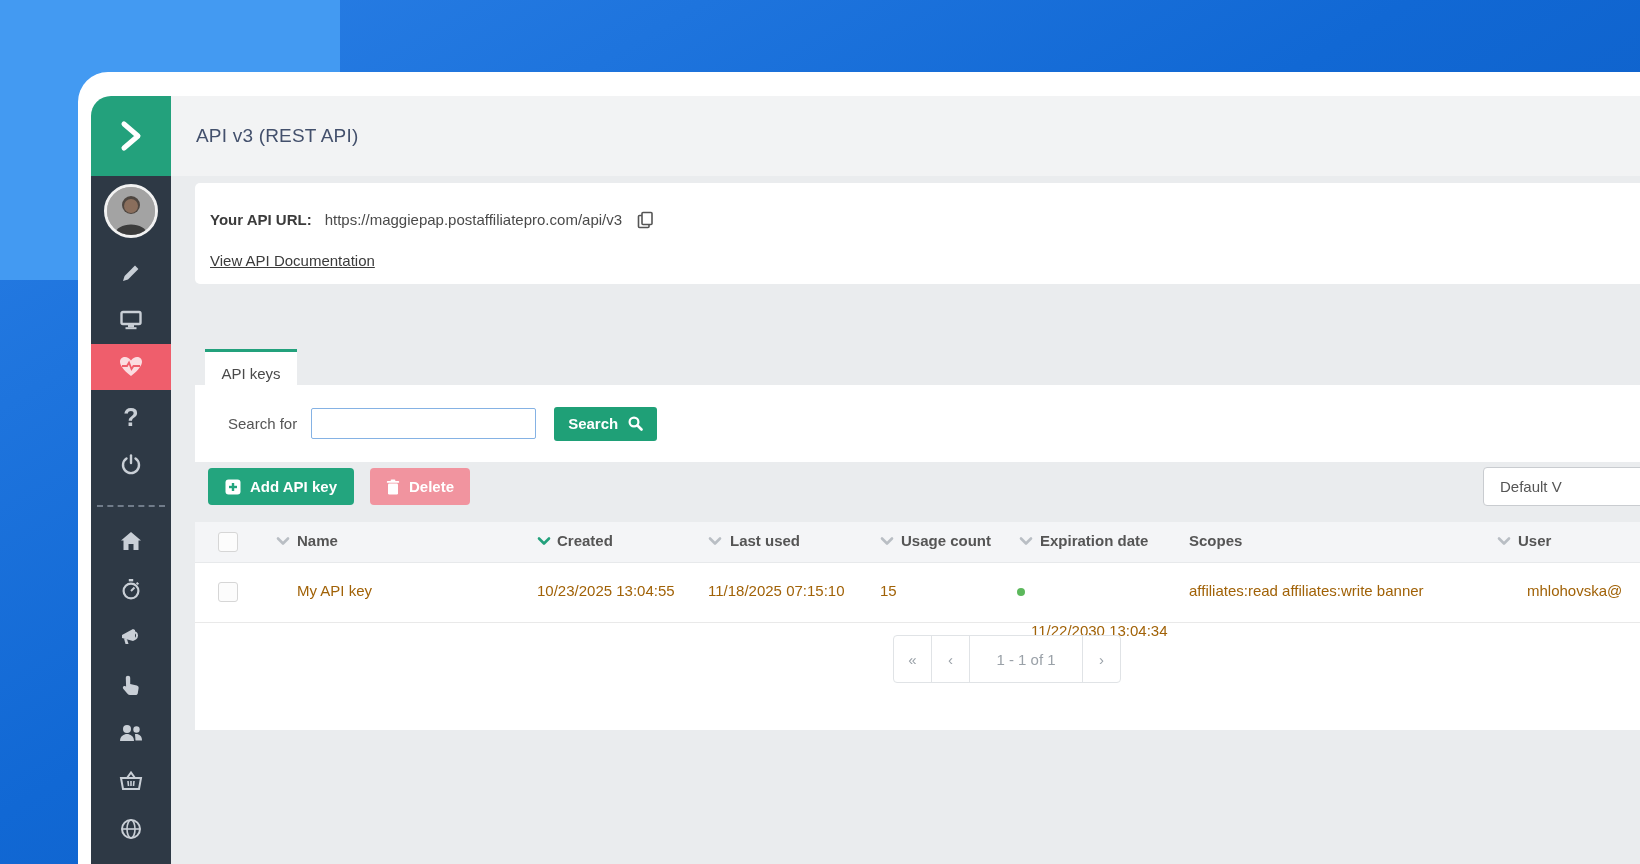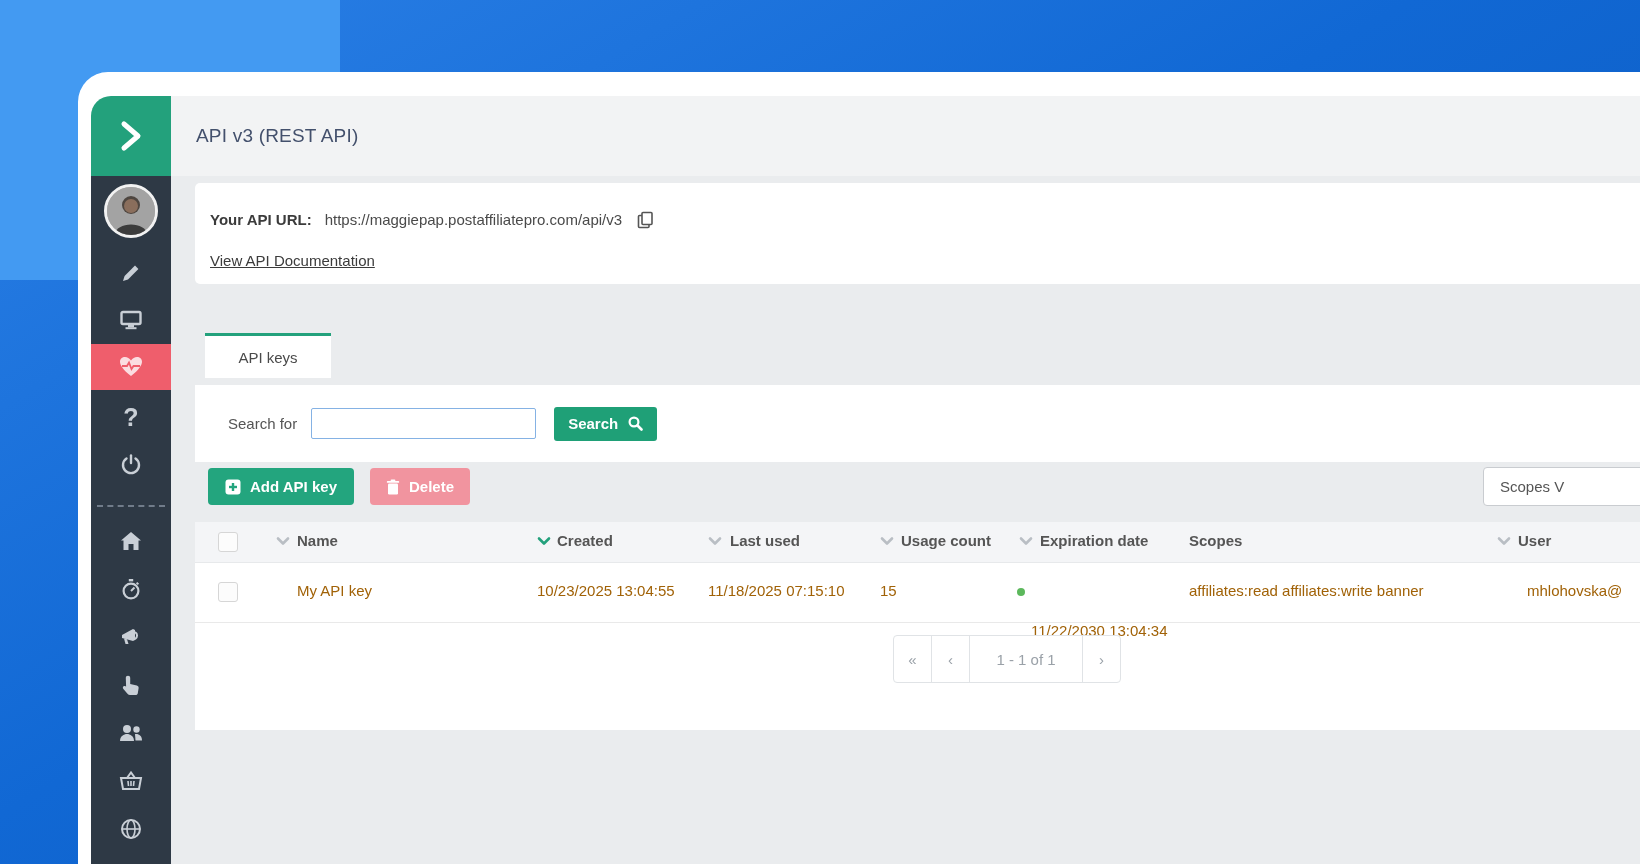--- a/index.html
+++ b/index.html
@@ -67,21 +67,21 @@
     text-decoration:underline;cursor:pointer;
   }
   .copy-btn{display:inline-flex;margin-left:2px;cursor:pointer;}
   
   .tab{
     position:absolute;top:157px;height:45px;box-sizing:border-box;
     display:flex;align-items:center;justify-content:center;
     font-size:15px;color:#4a4a4a;cursor:pointer;
   }
   .tab.active{
-    left:34px;width:126px;background:#ffffff;border-top:3px solid #23a17c;
+    left:34px;width:92px;background:#ffffff;border-top:3px solid #23a17c;margin-top:16px;
   }
   .tab.inactive{
     left:146px;width:131px;background:#f0f0f0;border-top:3px solid #9b9b9b;
   }
   
   .search-panel{
     position:absolute;left:24px;top:209px;width:1620px;height:77px;
     background:#ffffff;display:flex;align-items:center;
   }
   .search-label{margin-left:33px;font-size:15px;color:#555;}
@@ -328,21 +328,21 @@
         <span>
           <svg width="14" height="16" viewBox="0 0 14 16">
               <rect x="2" y="4.5" width="10" height="11" rx="1.2" fill="#ffffff"></rect>
               <rect x="0.8" y="2" width="12.4" height="1.8" rx="0.9" fill="#ffffff"></rect>
               <rect x="4.6" y="0.4" width="4.8" height="1.8" rx="0.9" fill="#ffffff"></rect>
             </svg>
         </span>
         <span>Delete</span>
       </button>
       <button class="btn-default">
-        <span>Scopes V</span>
+        <span>Default V</span>
       </button>
 
       <div class="table-panel">
 
         <div class="thead">
           <div class="checkbox" style="top:10px"></div>
 
           <span class="sort-ch" style="left:81px">
             <svg width="14" height="10" viewBox="0 0 14 10">
                 <polyline points="2,2.5 7,7.5 12,2.5" fill="none" stroke="#b9bec4" stroke-width="2.6" stroke-linecap="round" stroke-linejoin="round"></polyline>

